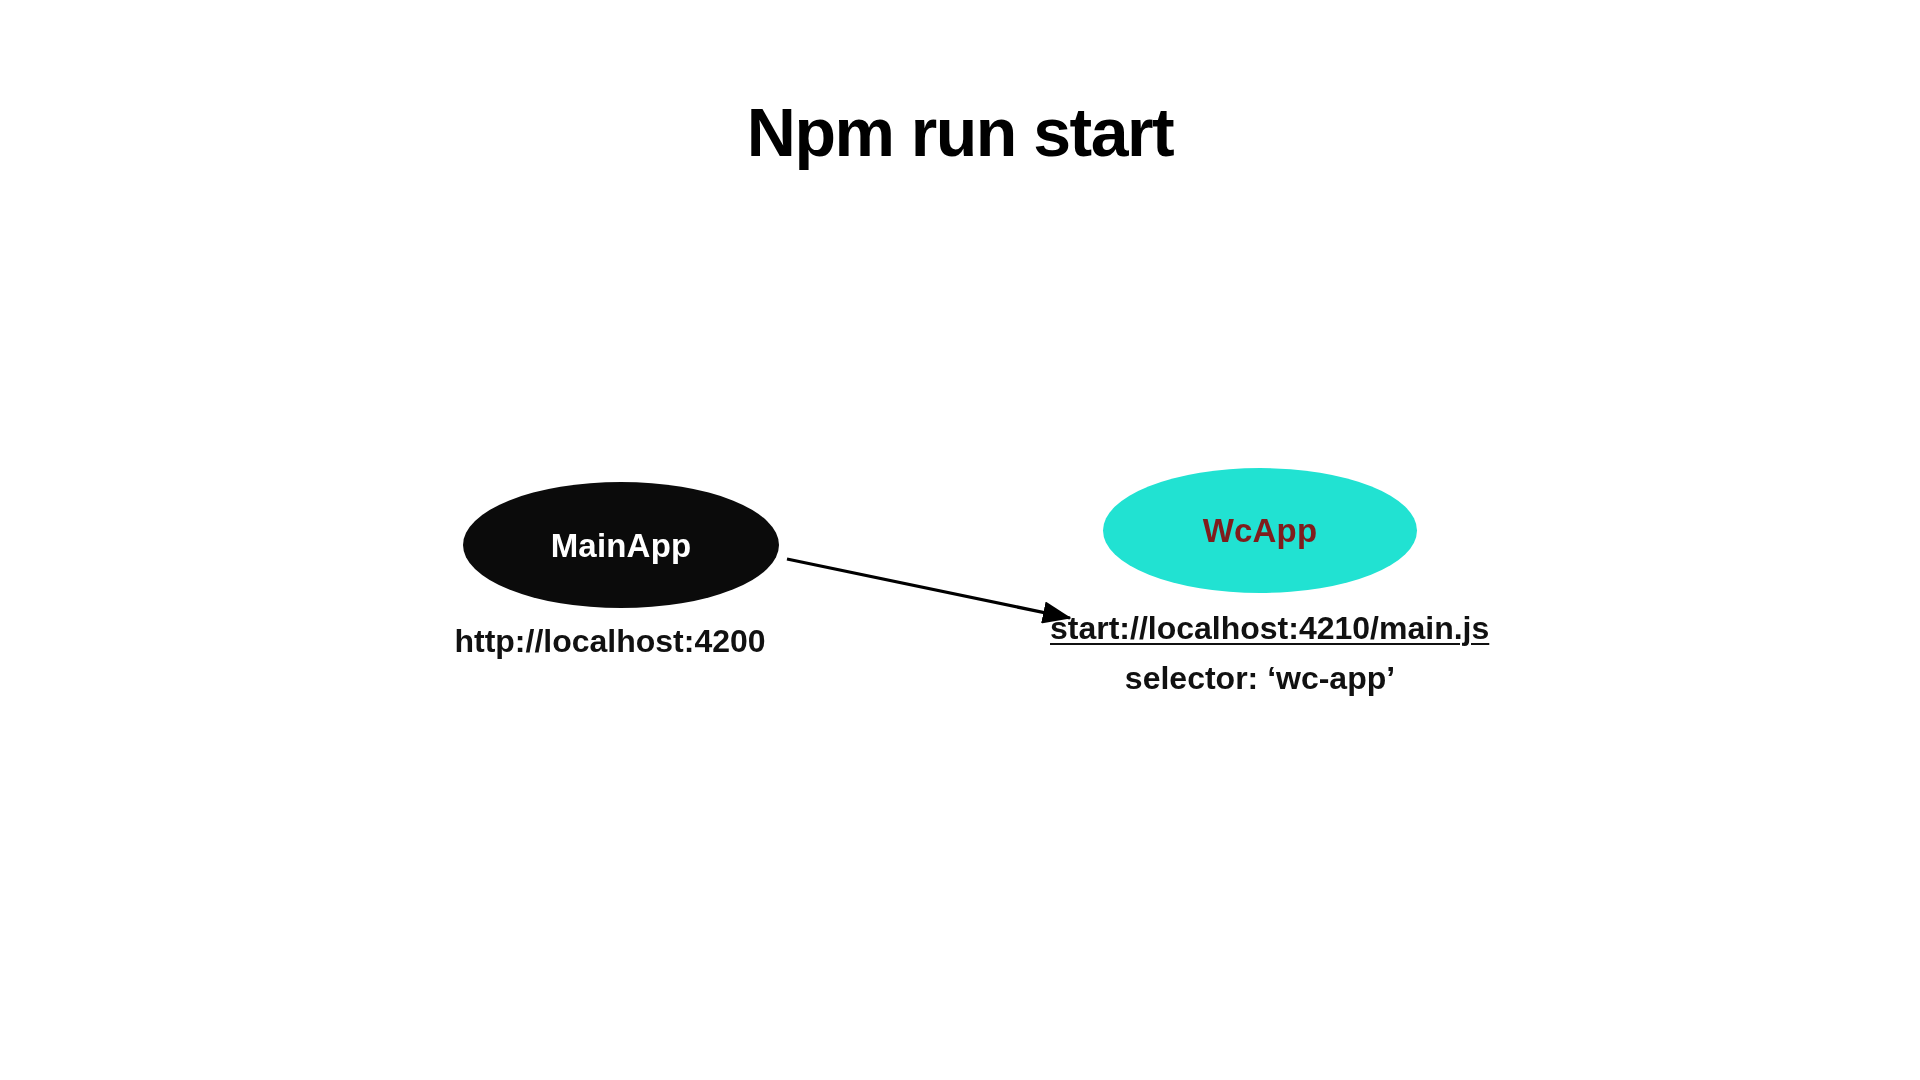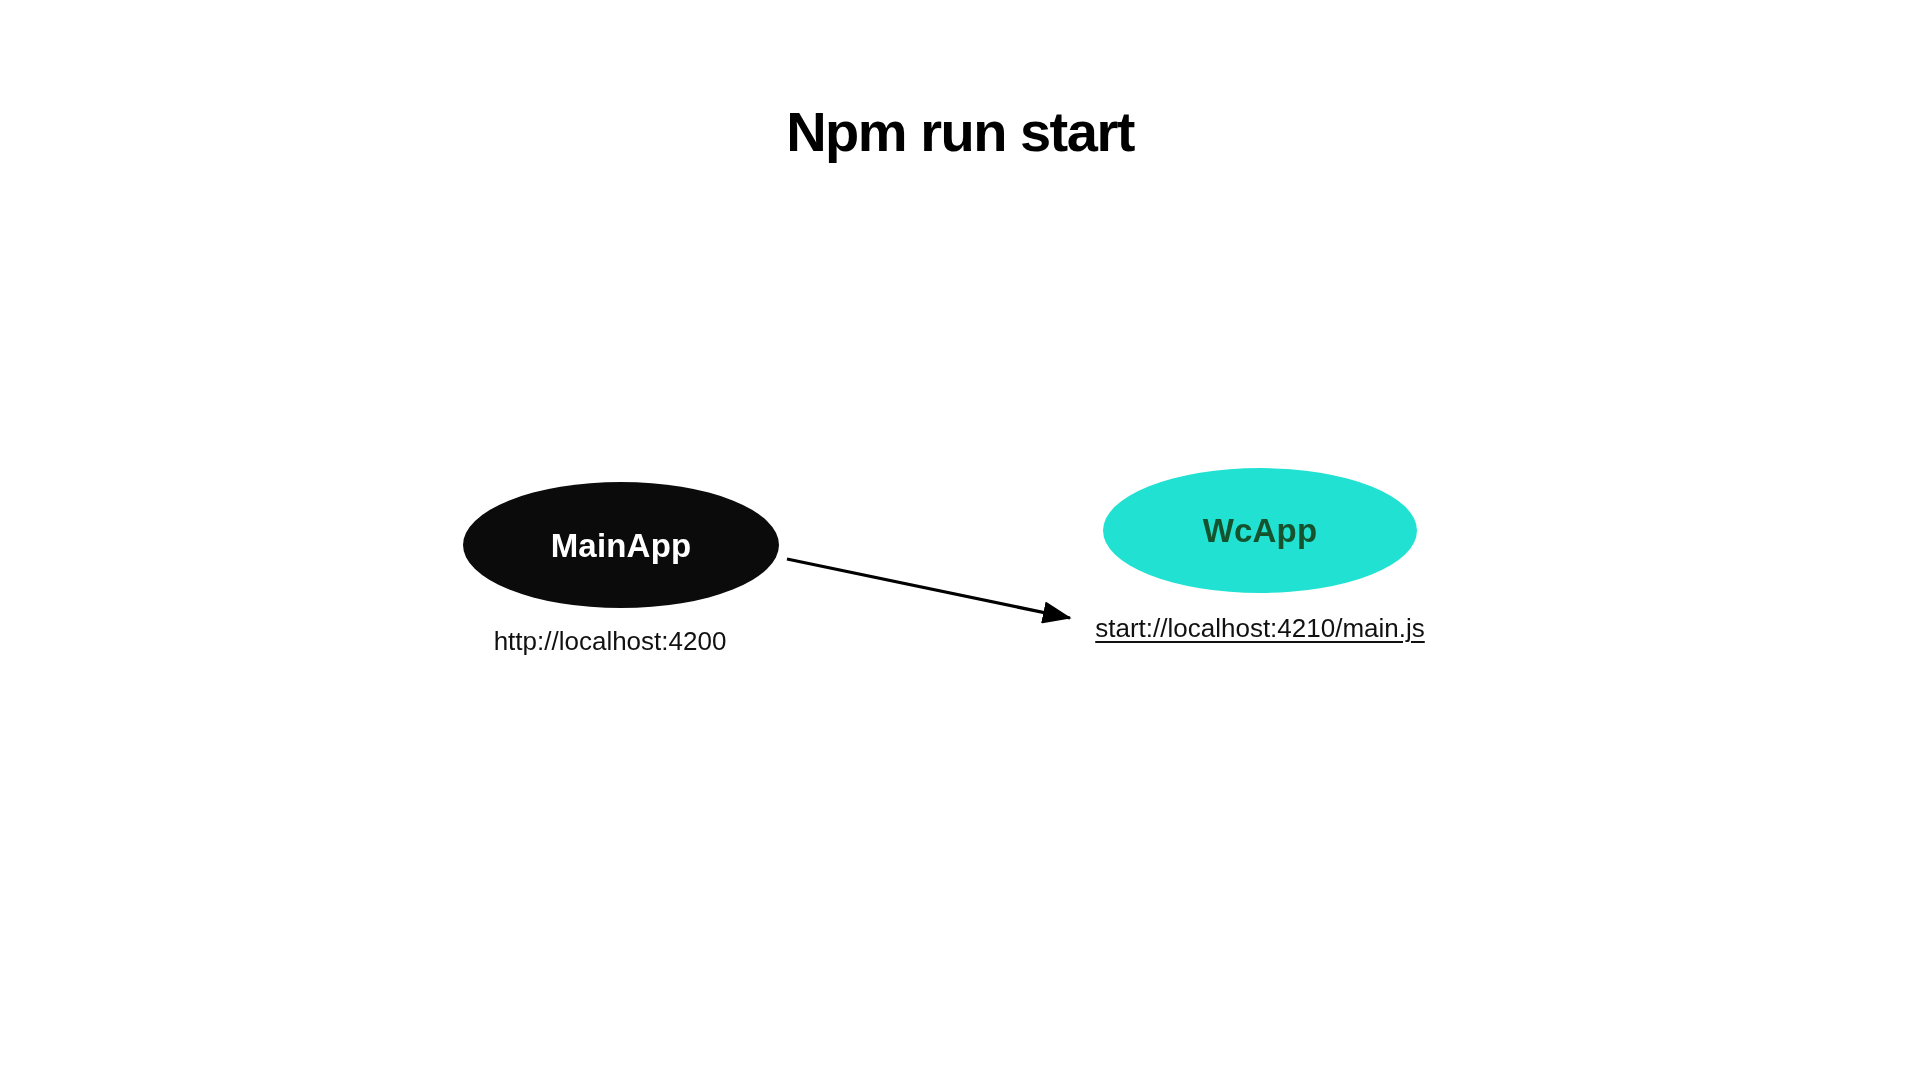--- a/index.html
+++ b/index.html
@@ -26,21 +26,21 @@
     background: #ffffff;
   }
 
   
   .slide-title {
     position: absolute;
     left: 0;
     top: 84px;
     width: 1920px;
     text-align: center;
-    font-size: 56px;
+    font-size: 68px;
     line-height: 96px;
     font-weight: 800;
     letter-spacing: -1.5px;
     color: #000000;
     white-space: nowrap;
   }
 
   
   .diagram {
     position: absolute;
@@ -88,33 +88,33 @@
   }
 
   .node-wcapp {
     left: 1095px;
     top: 468px;
     width: 314px;
     height: 125px;
     background: #21e2d2;
   }
   .node-wcapp .node-label {
-    color: #14532d;
+    color: #7f1d1d;
   }
 
   
   .caption {
     position: absolute;
     text-align: center;
   }
 
   .caption-line {
-    font-size: 26px;
+    font-size: 32px;
     line-height: 50px;
-    font-weight: 400;
+    font-weight: 700;
     color: #111111;
     white-space: nowrap;
   }
 
   .caption-link {
     text-decoration: underline;
     text-underline-offset: 4px;
     text-decoration-thickness: 1.5px;
     color: #111111;
     cursor: pointer;
@@ -157,16 +157,17 @@
     <div class="caption caption-mainapp">
       <div class="caption-line">http://localhost:4200</div>
     </div>
 
     <div class="node node-wcapp">
       <span class="node-label">WcApp</span>
     </div>
 
     <div class="caption caption-wcapp">
       <div class="caption-line caption-link">start://localhost:4210/main.js</div>
+      <div class="caption-line">selector: ‘wc-app’</div>
     </div>
 
   </div>
 </div>
 
 </body></html>

